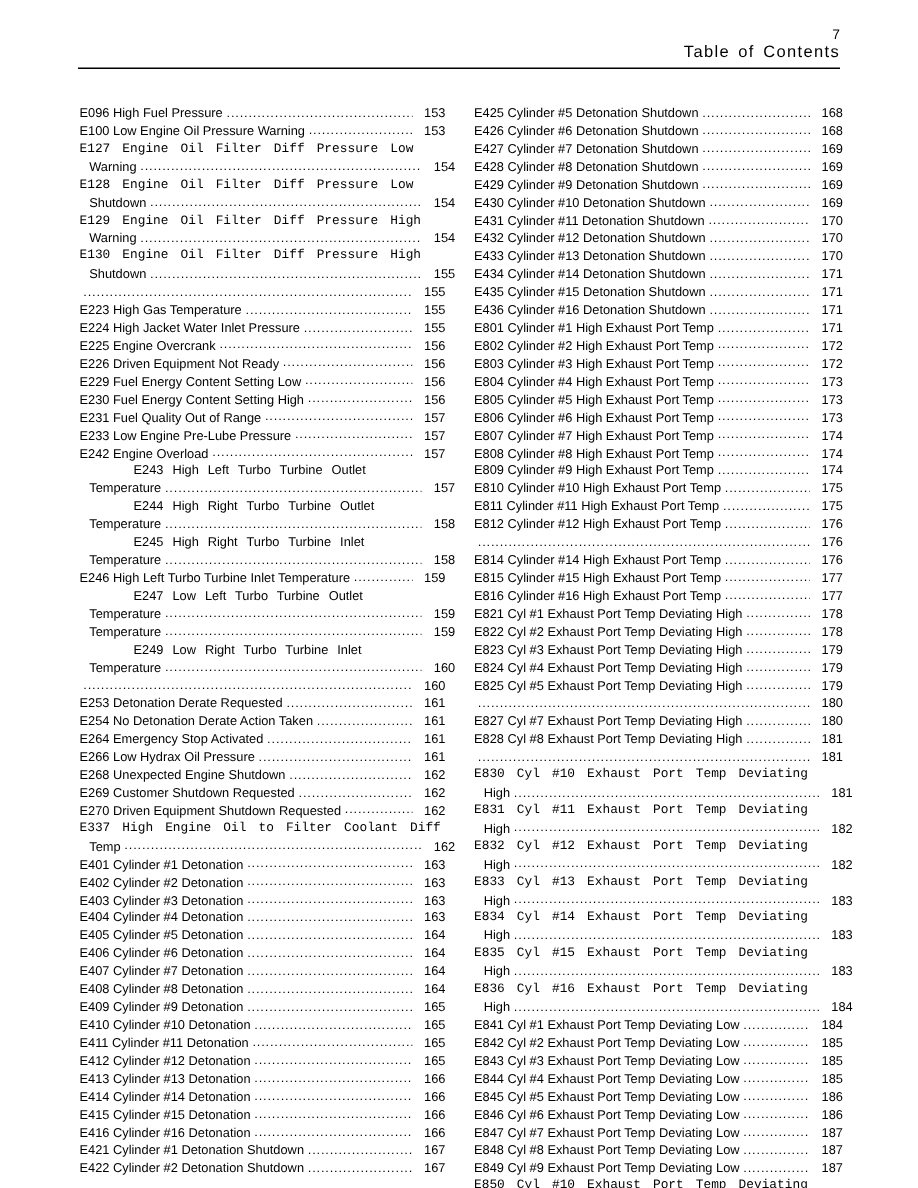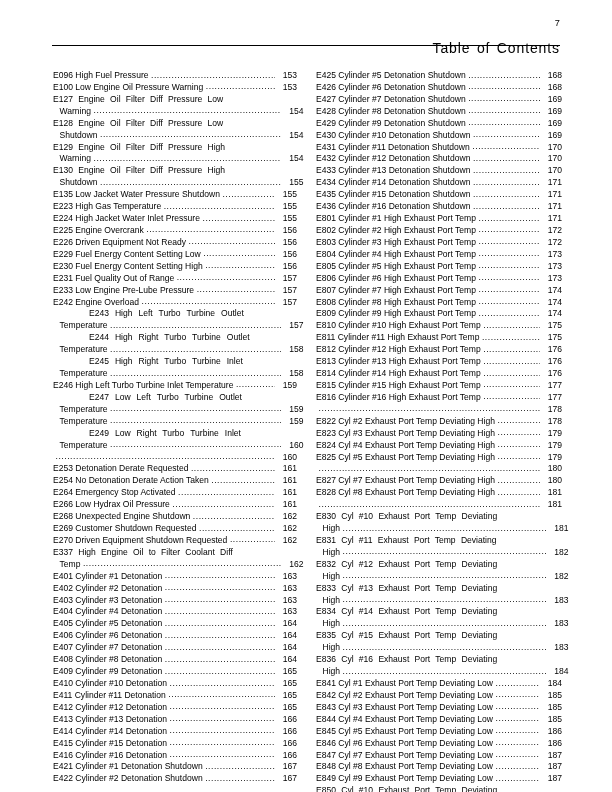--- a/index.html
+++ b/index.html
@@ -29,25 +29,25 @@
     top: 18px;
     width: 508px;
     text-align: right;
   }
   .page-number {
     font-size: 9.2px;
     line-height: 11px;
     letter-spacing: 0.1px;
   }
   .header-title {
-    font-size: 14px;
+    font-size: 11px;
     line-height: 11px;
     letter-spacing: 0.9px;
     word-spacing: 1.6px;
-    margin-top: 14px;
+    margin-top: 1px;
   }
   .header-rule {
     position: absolute;
     left: 52px;
     top: 45px;
     width: 508px;
     height: 1px;
     background: #000000;
   }
 
@@ -80,20 +80,21 @@
   }
   .toc-line.cont { padding-left: 6.5px; }
 
   .toc-text {
     flex: 0 0 auto;
     white-space: nowrap;
   }
   
   .toc-text.stretch {
     word-spacing: 2.9px;
+    font-family: Liberation Mono, monospace;
   }
   .toc-text.stretch-wide {
     word-spacing: 3.6px;
     padding-left: 36px;
   }
 
   .toc-dots {
     flex: 1 1 auto;
     overflow: hidden;
     white-space: nowrap;
@@ -175,21 +176,20 @@
             <span class="toc-text stretch">E130 Engine Oil Filter Diff Pressure High</span>
           </div>
           <div class="toc-line cont">
             <span class="toc-text">Shutdown</span>
             <span class="toc-dots"></span>
             <span class="toc-page">155</span>
           </div>
         </div>
         <div class="toc-entry">
           <div class="toc-line">
-            <span class="toc-text">E135 Low Jacket Water Pressure Shutdown</span>
             <span class="toc-dots"></span>
             <span class="toc-page">155</span>
           </div>
         </div>
         <div class="toc-entry">
           <div class="toc-line">
             <span class="toc-text">E223 High Gas Temperature</span>
             <span class="toc-dots"></span>
             <span class="toc-page">155</span>
           </div>
@@ -670,21 +670,20 @@
         </div>
         <div class="toc-entry">
           <div class="toc-line">
             <span class="toc-text">E812 Cylinder #12 High Exhaust Port Temp</span>
             <span class="toc-dots"></span>
             <span class="toc-page">176</span>
           </div>
         </div>
         <div class="toc-entry">
           <div class="toc-line">
-            <span class="toc-text">E813 Cylinder #13 High Exhaust Port Temp</span>
             <span class="toc-dots"></span>
             <span class="toc-page">176</span>
           </div>
         </div>
         <div class="toc-entry">
           <div class="toc-line">
             <span class="toc-text">E814 Cylinder #14 High Exhaust Port Temp</span>
             <span class="toc-dots"></span>
             <span class="toc-page">176</span>
           </div>
@@ -698,20 +697,21 @@
         </div>
         <div class="toc-entry">
           <div class="toc-line">
             <span class="toc-text">E816 Cylinder #16 High Exhaust Port Temp</span>
             <span class="toc-dots"></span>
             <span class="toc-page">177</span>
           </div>
         </div>
         <div class="toc-entry">
           <div class="toc-line">
+            <span class="toc-text">E821 Cyl #1 Exhaust Port Temp Deviating High</span>
             <span class="toc-dots"></span>
             <span class="toc-page">178</span>
           </div>
         </div>
         <div class="toc-entry">
           <div class="toc-line">
             <span class="toc-text">E822 Cyl #2 Exhaust Port Temp Deviating High</span>
             <span class="toc-dots"></span>
             <span class="toc-page">178</span>
           </div>

